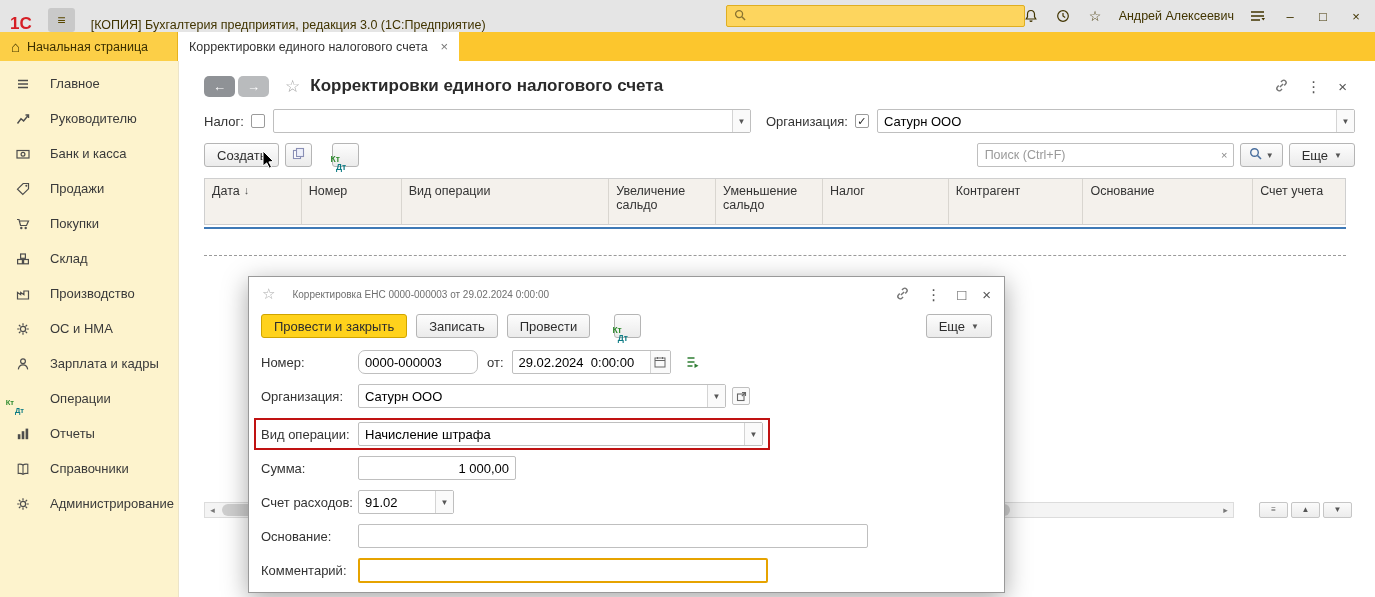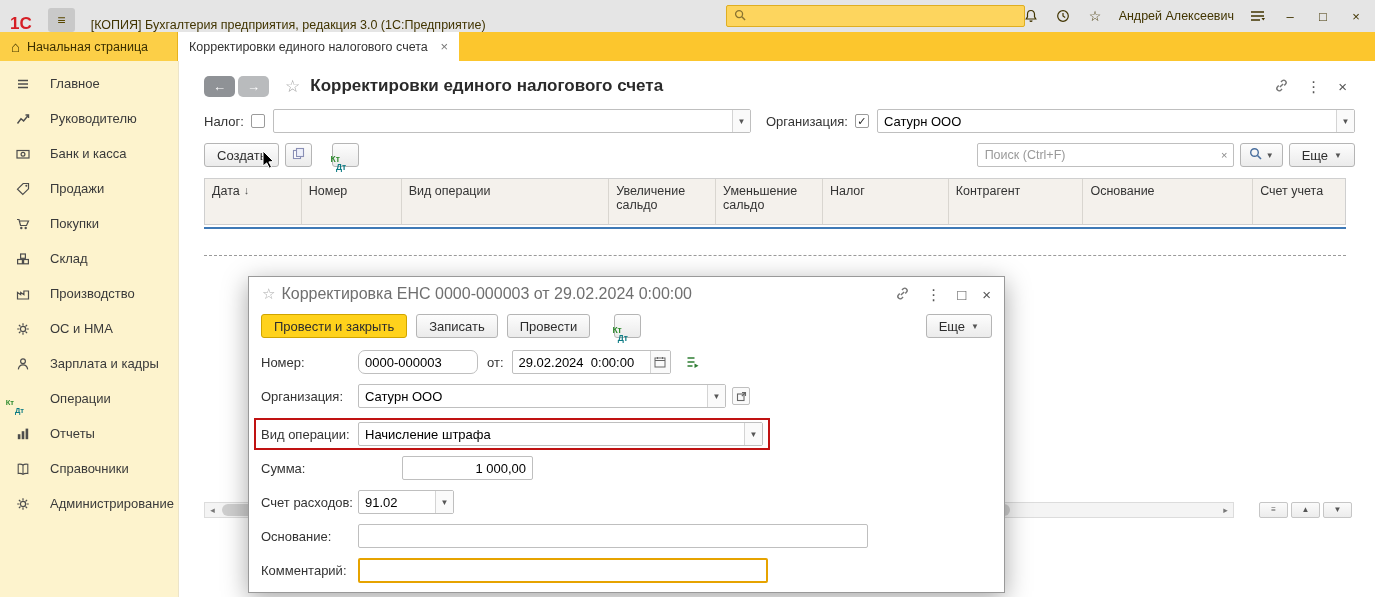--- a/index.html
+++ b/index.html
@@ -81,21 +81,21 @@
 .sc-thumb{position:absolute;left:2px;top:1px;height:12px;width:79%;background:#cfcfcf;border-radius:6px;cursor:grab}
 .corner{position:absolute;left:1080px;top:441px;display:flex;gap:3px}
 .cbtn{width:29px;height:16px;border:1px solid #c6c6c6;background:linear-gradient(#fbfbfb,#ececec);font-size:8px;color:#555;cursor:pointer;border-radius:2px;line-height:1}
 
 .cursor-svg{position:absolute;left:83px;top:89px;z-index:30;pointer-events:none}
 
 
 .dialog{position:absolute;left:248px;top:276px;width:757px;height:317px;background:#fff;border:1px solid #999;box-shadow:0 6px 24px rgba(0,0,0,.35);z-index:20}
 .dhead{height:34px;display:flex;align-items:center;padding:0 13px}
 .dstar{color:#ababab;font-size:15px;cursor:pointer}
-.dtitle{margin-left:6px;font-size:16px;color:#6f6f6f;white-space:nowrap}
+.dtitle{margin-left:17px;font-size:10px;color:#6f6f6f;white-space:nowrap}
 .dicons{margin-left:auto;display:flex;gap:16px;align-items:center}
 .dtb{display:flex;align-items:center;gap:9px;padding:3px 12px 8px}
 .btn-primary{background:#ffd21c;border-color:#cfa400}
 .spacer{flex:1}
 .dbody{padding:4px 12px}
 .drow{display:flex;align-items:center;height:24px;margin-bottom:10px}
 .dlabel{width:97px;flex:0 0 97px}
 .inp{height:24px;border:1px solid #bfbfbf;border-radius:2px;padding:0 6px;font-size:13px;font-family:inherit;outline:none;background:#fff}
 .red-wrap{border:2px solid #c01212;margin-left:-7px;margin-bottom:6px;padding:2px 5px;display:flex;align-items:center;width:fit-content}
 .inp-warn{border:2px solid #e6a300;height:25px}
@@ -478,21 +478,21 @@
       <div class="red-wrap">
         <span class="dlabel">Вид операции:</span>
         <span class="combo" style="width:405px">
           <input value="Начисление штрафа" style="">
           <span class="drop">▼</span>
         </span>
       </div>
 
       <div class="drow">
         <span class="dlabel">Сумма:</span>
-        <input class="inp" style="width: 131px; text-align: right; margin-left: 44px;" value="1 000,00">
+        <input class="inp" style="width: 158px; text-align: right;" value="1 000,00">
       </div>
 
       <div class="drow">
         <span class="dlabel">Счет расходов:</span>
         <span class="combo" style="width:96px">
           <input value="91.02" style="">
           <span class="drop">▼</span>
         </span>
       </div>
 

